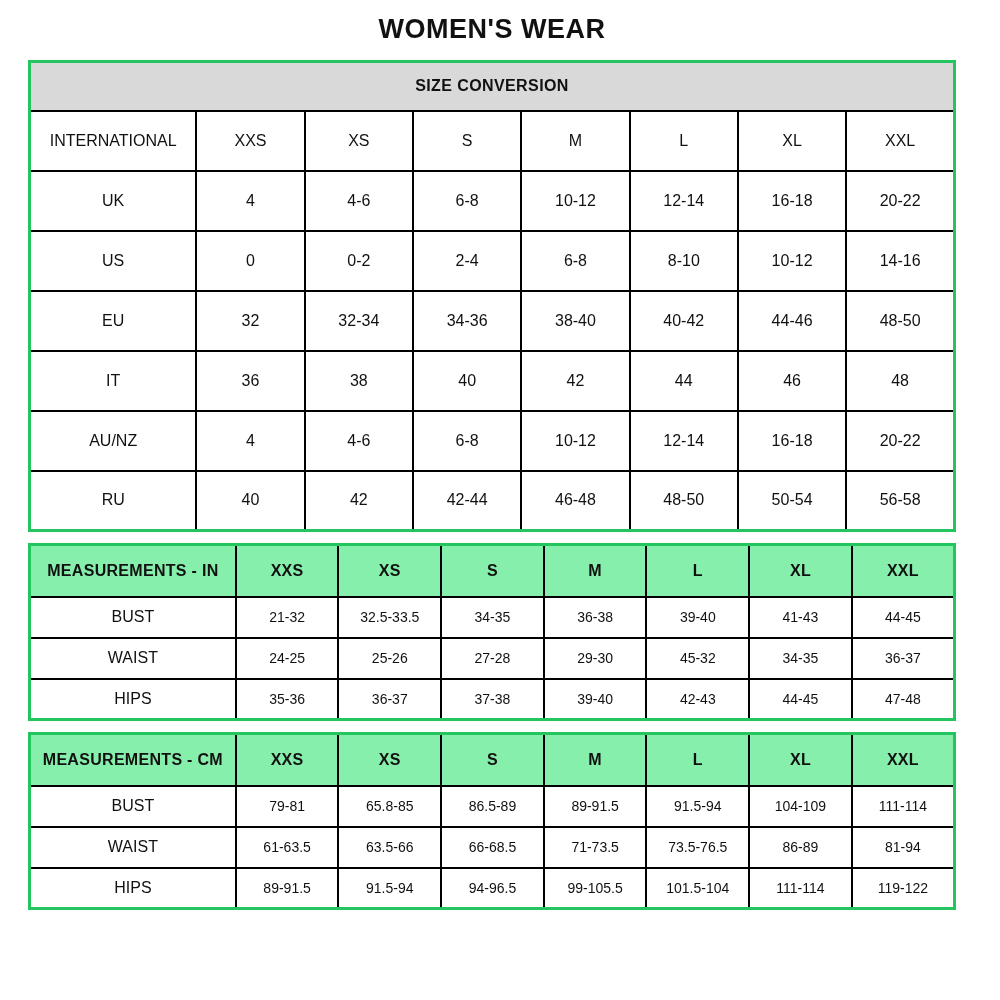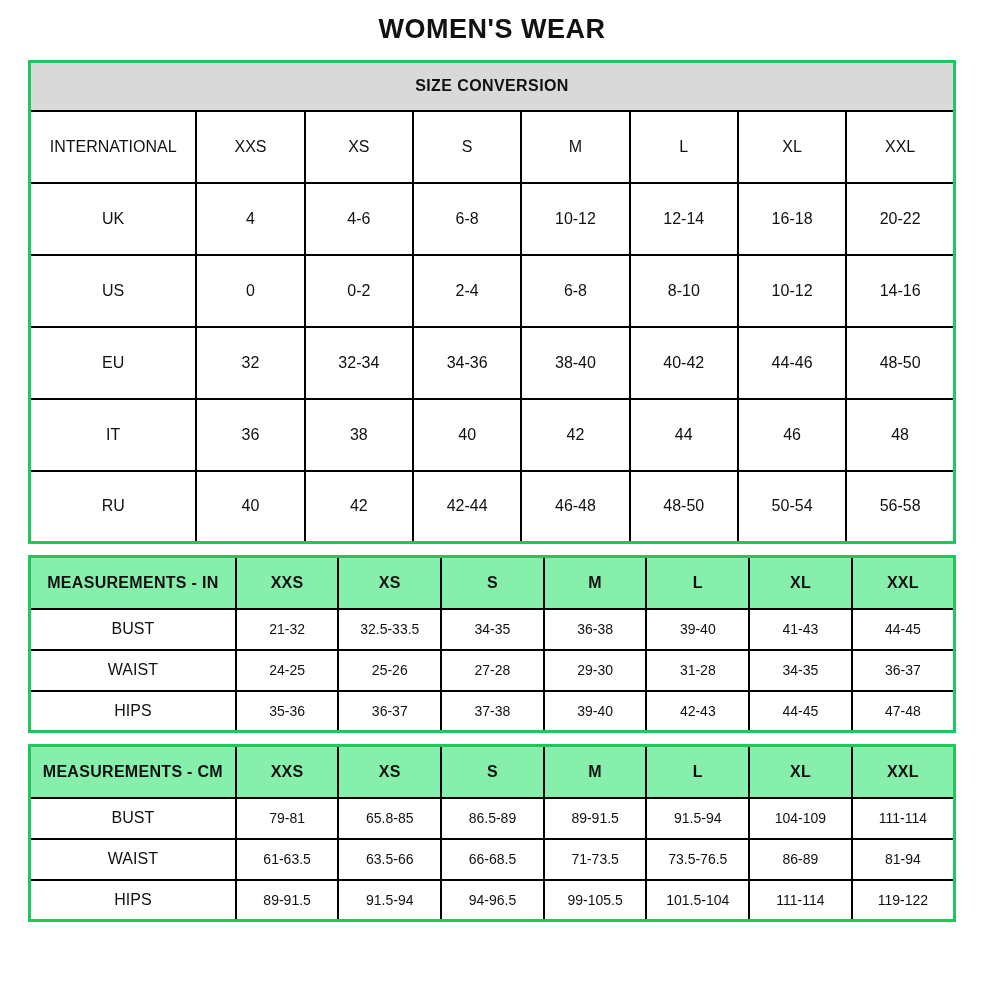--- a/index.html
+++ b/index.html
@@ -40,21 +40,21 @@
   }
   
   .conv .span-head {
     background: #d9d9d9;
     font-size: 16px;
     font-weight: bold;
     letter-spacing: 0.4px;
     height: 49px;
   }
   .conv td {
-    height: 72px;
+    height: 60px;
     font-size: 16px;
     font-weight: normal;
   }
   
   .meas .lbl-head, .meas .size-head {
     background: #86efac;
     font-size: 16px;
     font-weight: bold;
     letter-spacing: 0.3px;
     height: 52px;
@@ -129,20 +129,30 @@
         </tr>
         <tr>
           <td class="row-label">IT</td>
           <td class="cell">36</td>
           <td class="cell">38</td>
           <td class="cell">40</td>
           <td class="cell">42</td>
           <td class="cell">44</td>
           <td class="cell">46</td>
           <td class="cell">48</td>
+        </tr>
+        <tr>
+          <td class="row-label">AU/NZ</td>
+          <td class="cell">4</td>
+          <td class="cell">4-6</td>
+          <td class="cell">6-8</td>
+          <td class="cell">10-12</td>
+          <td class="cell">12-14</td>
+          <td class="cell">16-18</td>
+          <td class="cell">20-22</td>
         </tr>
         <tr>
           <td class="row-label">RU</td>
           <td class="cell">40</td>
           <td class="cell">42</td>
           <td class="cell">42-44</td>
           <td class="cell">46-48</td>
           <td class="cell">48-50</td>
           <td class="cell">50-54</td>
           <td class="cell">56-58</td>
@@ -183,21 +193,21 @@
           <td class="cell">39-40</td>
           <td class="cell">41-43</td>
           <td class="cell">44-45</td>
         </tr>
         <tr>
           <td class="row-label">WAIST</td>
           <td class="cell">24-25</td>
           <td class="cell">25-26</td>
           <td class="cell">27-28</td>
           <td class="cell">29-30</td>
-          <td class="cell">31-28</td>
+          <td class="cell">45-32</td>
           <td class="cell">34-35</td>
           <td class="cell">36-37</td>
         </tr>
         <tr>
           <td class="row-label">HIPS</td>
           <td class="cell">35-36</td>
           <td class="cell">36-37</td>
           <td class="cell">37-38</td>
           <td class="cell">39-40</td>
           <td class="cell">42-43</td>

